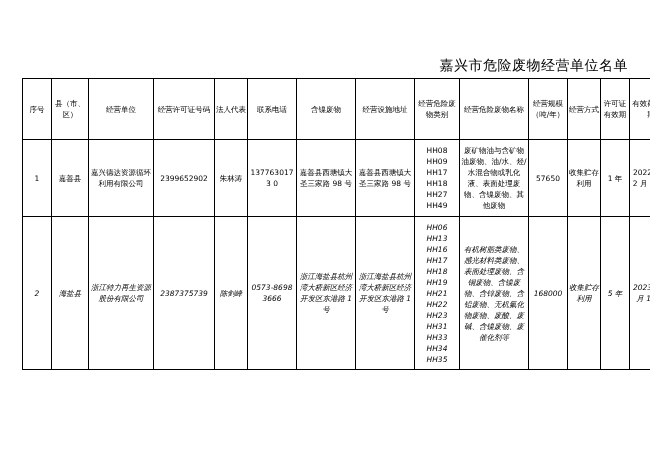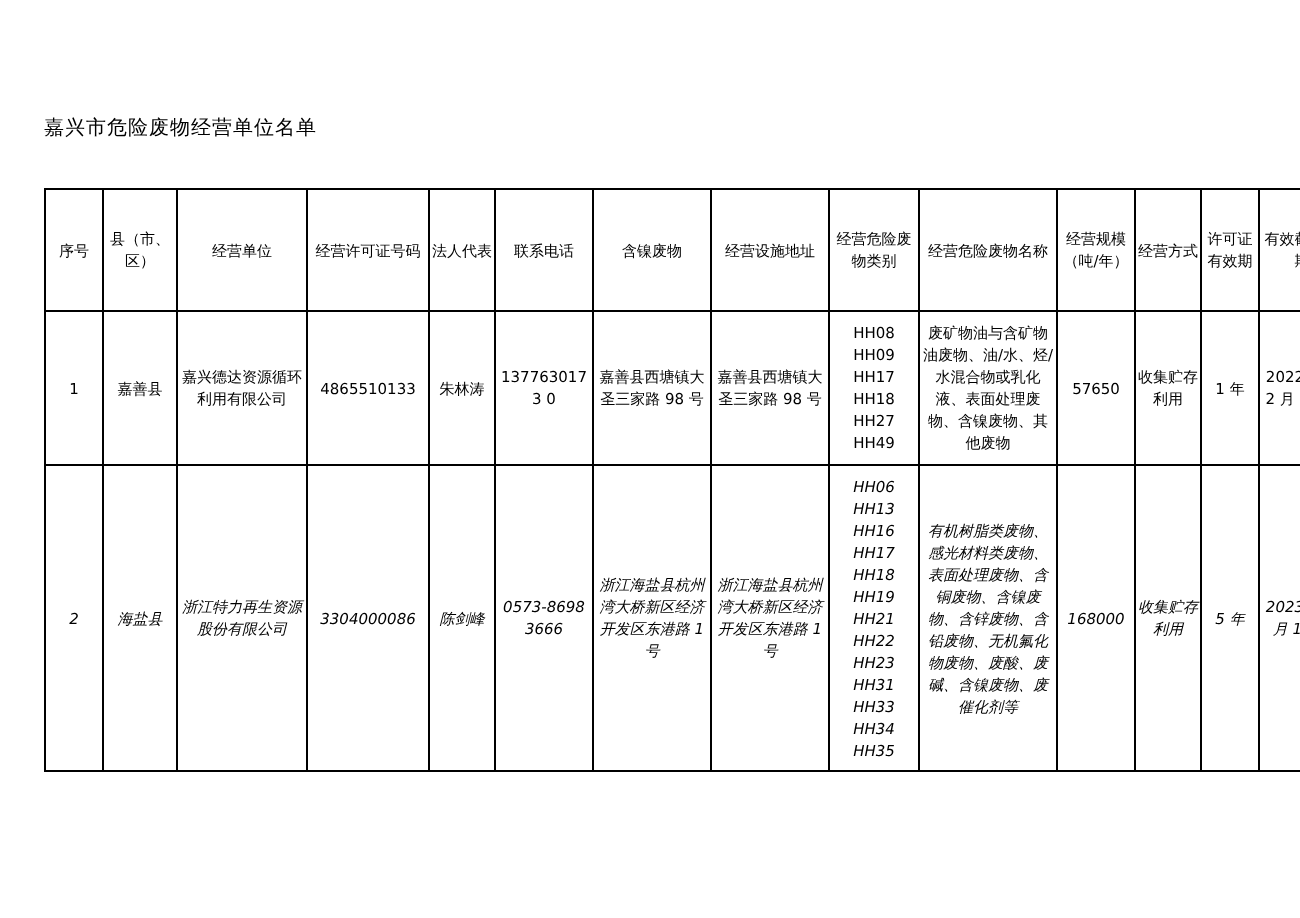--- a/index.html
+++ b/index.html
@@ -15,24 +15,24 @@
     overflow: hidden;
   }
   .page {
     position: relative;
     width: 650px;
     height: 459px;
     box-sizing: border-box;
     padding: 58px 22px 0 22px;
   }
   .doc-title {
-    text-align: left;
-    font-size: 10px;
+    text-align: right;
+    font-size: 14px;
     line-height: 14px;
-    margin-bottom: 22px;
+    margin-bottom: 6px;
     letter-spacing: 0.5px;
   }
   table.main {
     border-collapse: collapse;
     width: 606px;
     table-layout: fixed;
   }
   table.main th, table.main td {
     border: 1px solid #000000;
     font-size: 7.5px;
@@ -89,21 +89,21 @@
         <th class="col-validterm">许可证有效期</th>
         <th class="col-expiry">有效截止日期</th>
 
       </tr>
     </thead>
     <tbody>
       <tr class="row-tall">
         <td>1</td>
         <td>嘉善县</td>
         <td>嘉兴德达资源循环利用有限公司</td>
-        <td>4865510133</td>
+        <td>2399652902</td>
         <td>朱林涛</td>
         <td>1377630173 0</td>
         <td>嘉善县西塘镇大圣三家路 98 号</td>
         <td>嘉善县西塘镇大圣三家路 98 号</td>
         <td>
             <span class="cell-stack">
               <span>HH08</span>
               <span>HH09</span>
               <span>HH17</span>
               <span>HH18</span>
@@ -115,21 +115,21 @@
         <td>57650</td>
         <td>收集贮存利用</td>
         <td>1 年</td>
         <td>2022 年 12 月 28 日</td>
 
       </tr>
       <tr class="row-taller">
         <td>2</td>
         <td>海盐县</td>
         <td>浙江特力再生资源股份有限公司</td>
-        <td>3304000086</td>
+        <td>2387375739</td>
         <td>陈剑峰</td>
         <td>0573-8698 3666</td>
         <td>浙江海盐县杭州湾大桥新区经济开发区东港路 1 号</td>
         <td>浙江海盐县杭州湾大桥新区经济开发区东港路 1 号</td>
         <td>
             <span class="cell-stack">
               <span>HH06</span>
               <span>HH13</span>
               <span>HH16</span>
               <span>HH17</span>

